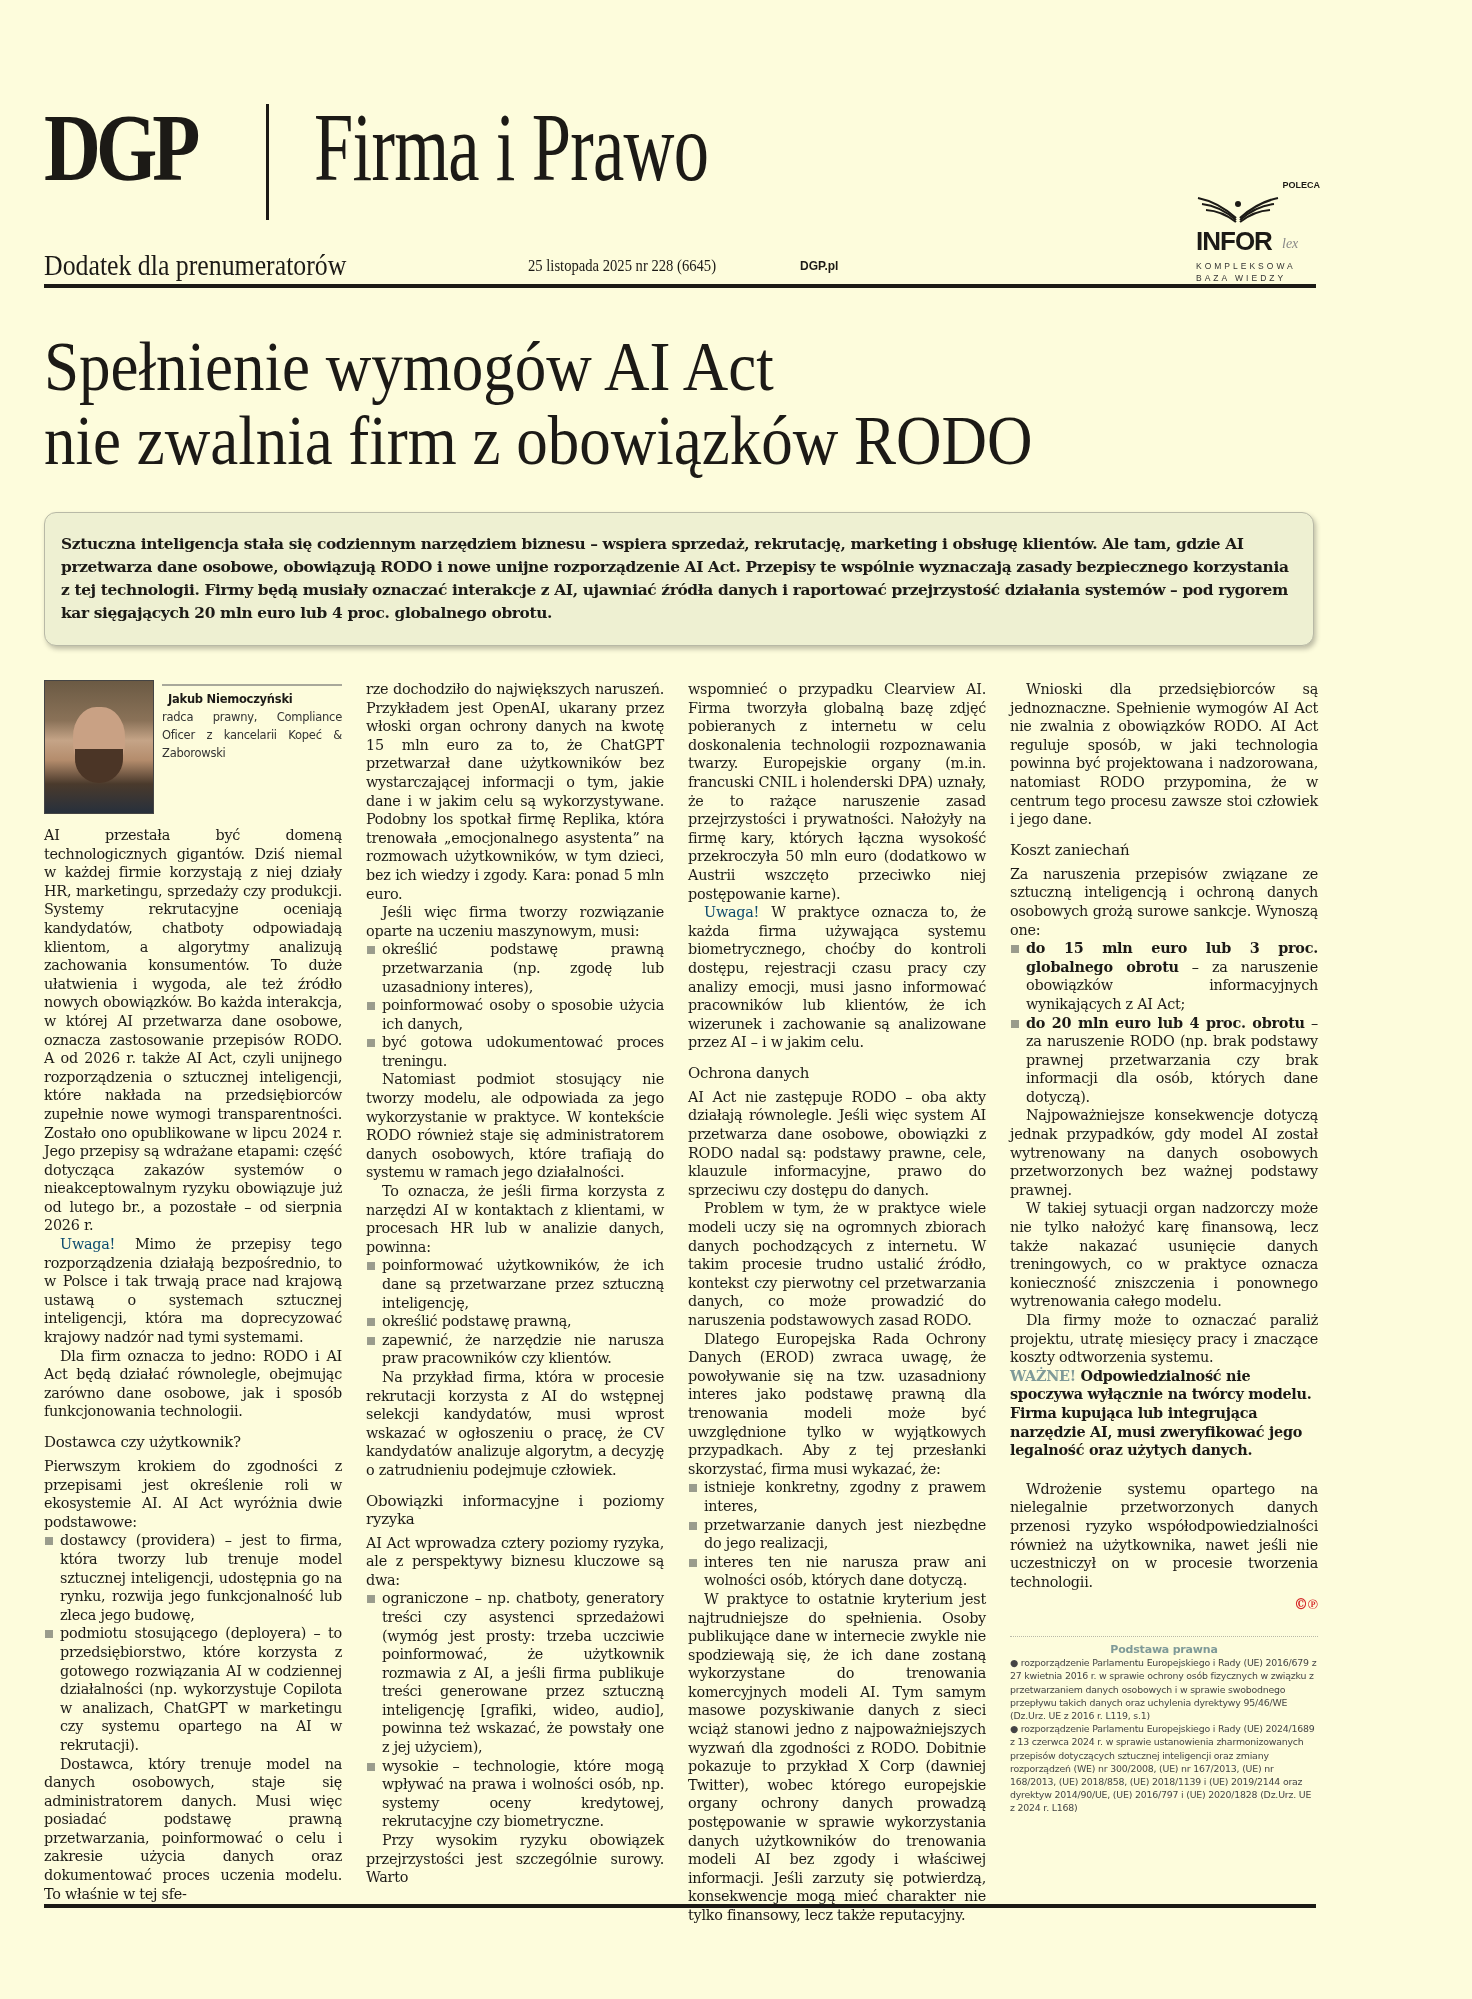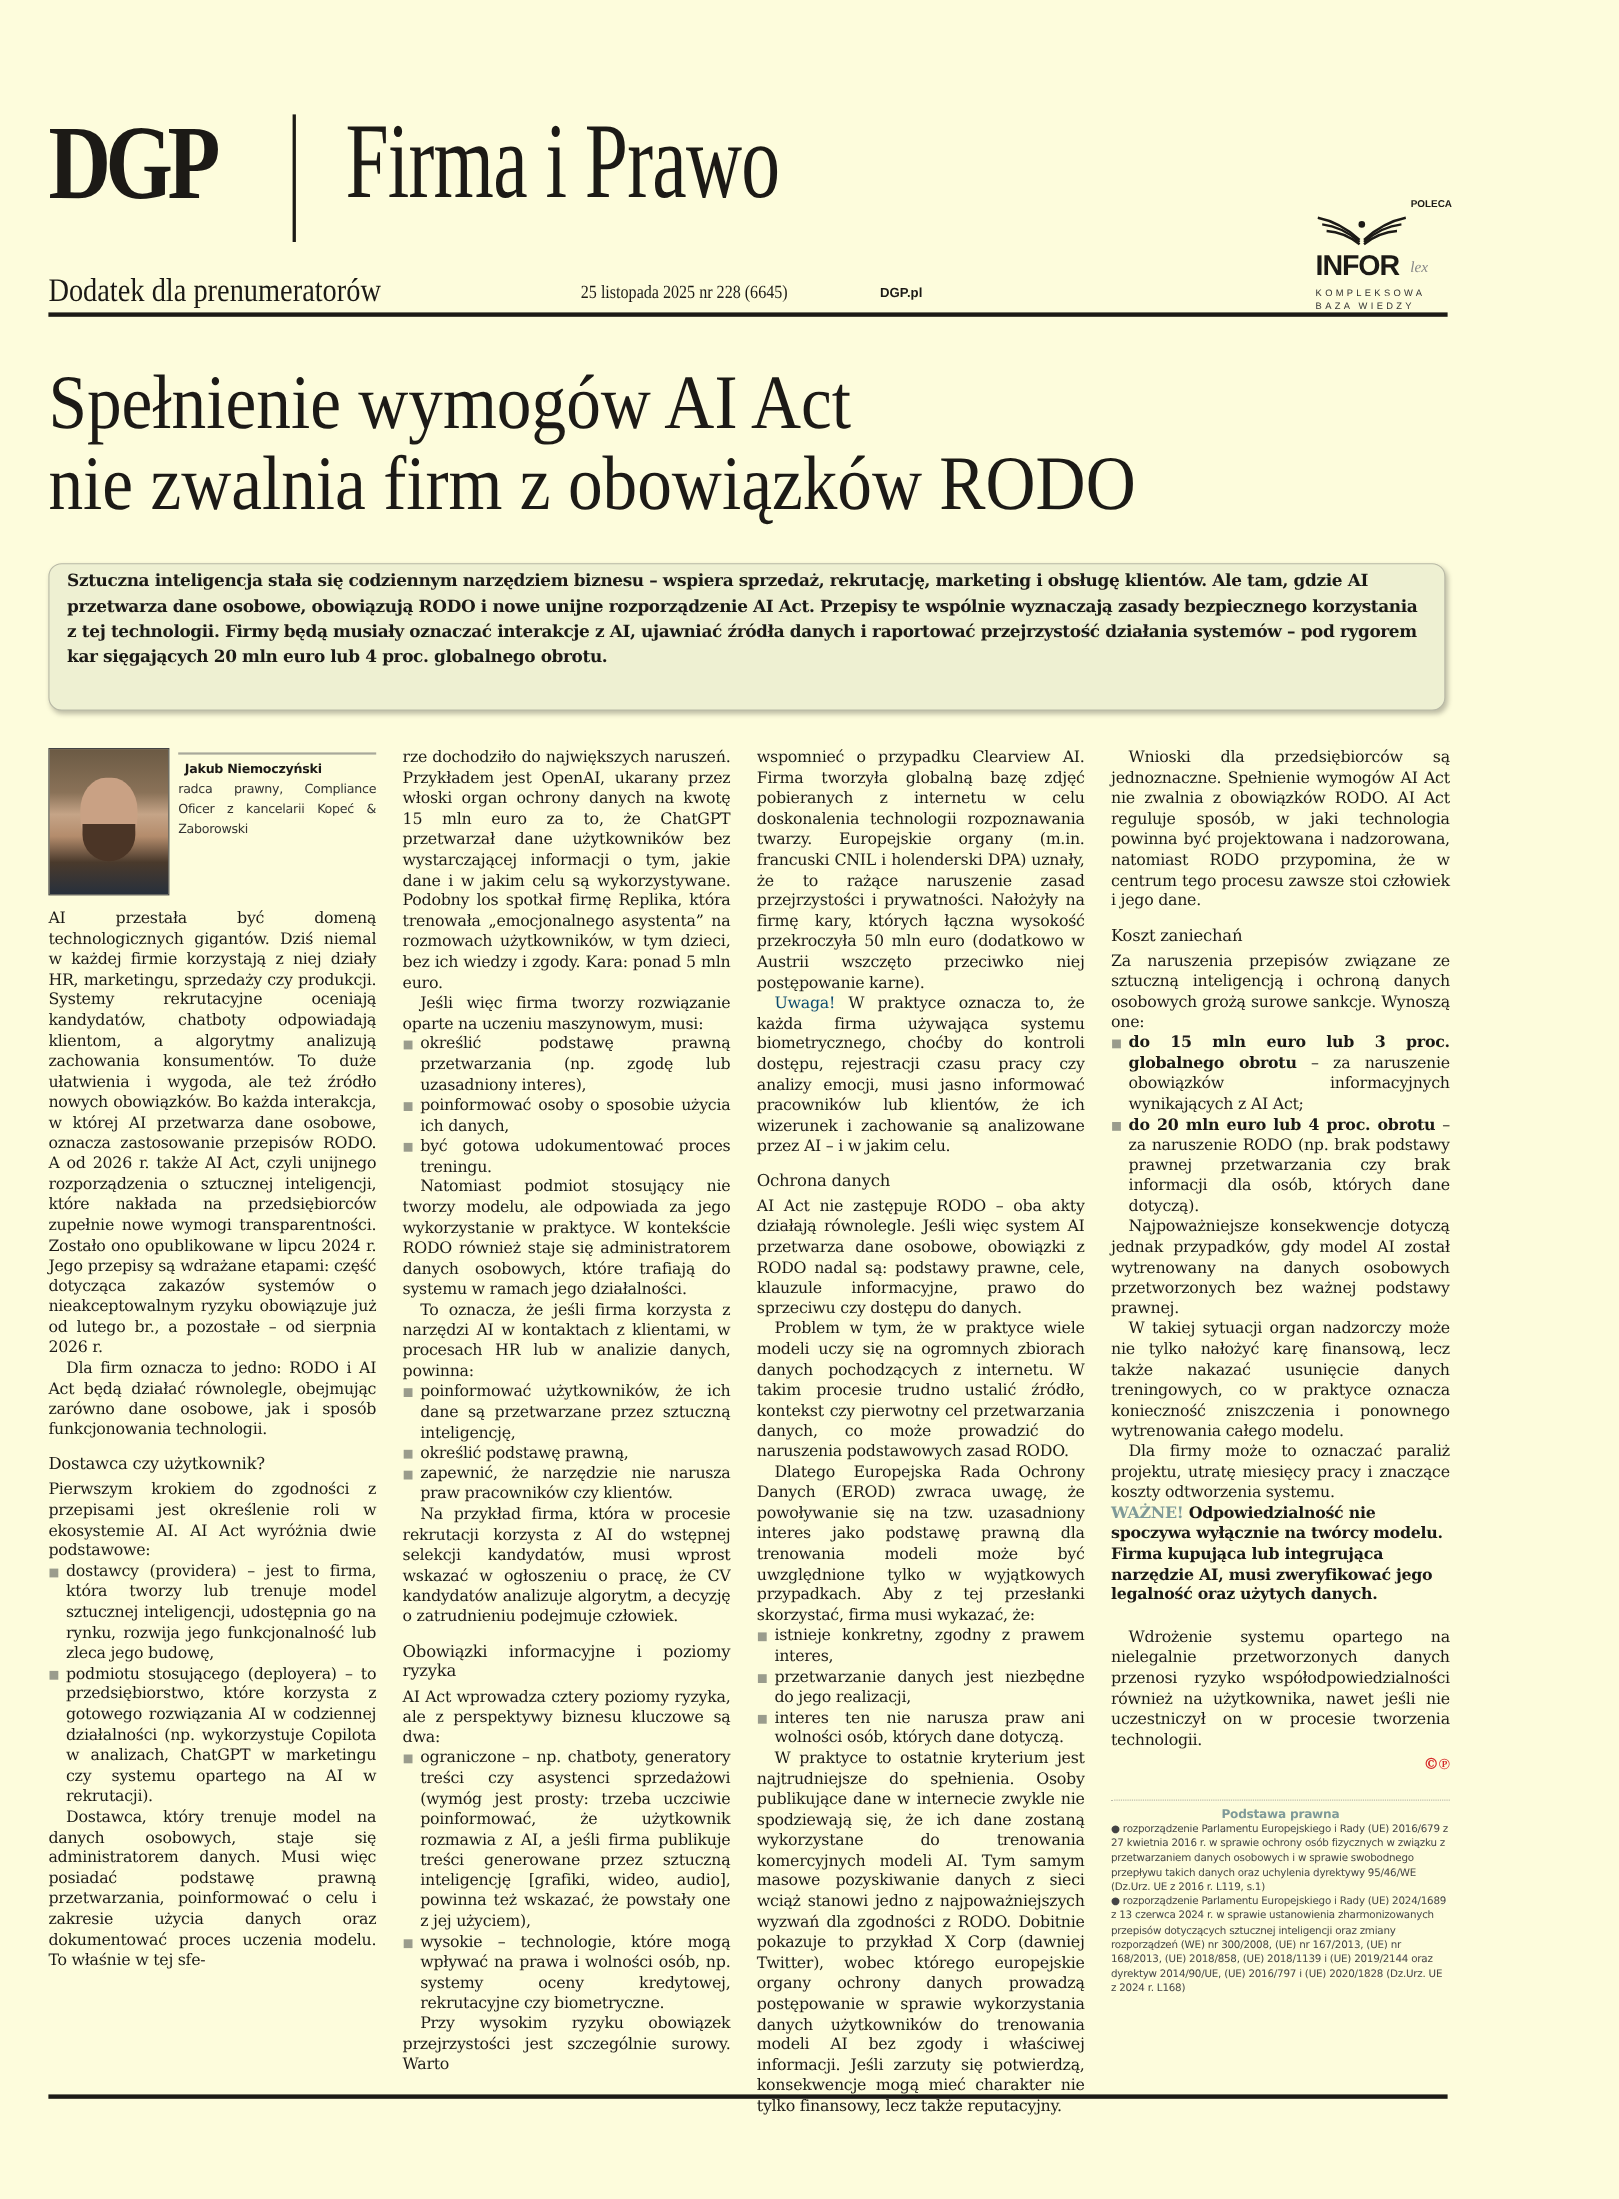--- a/index.html
+++ b/index.html
@@ -12,21 +12,21 @@
   .issue{position:absolute;left:484px;top:156px;font-family:"Liberation Serif",serif;font-size:17px;transform:scaleX(0.86);transform-origin:left top;}
   .site{position:absolute;left:756px;top:159px;font-family:"Liberation Sans",sans-serif;font-weight:bold;font-size:12px;}
   .infor{position:absolute;left:1148px;top:80px;width:120px;}
   .infor .poleca{position:absolute;right:-8px;top:0;font-family:"Liberation Sans",sans-serif;font-weight:bold;font-size:9px;}
   .infor svg{position:absolute;left:4px;top:14px;}
   .infor .word{position:absolute;left:4px;top:46px;font-family:"Liberation Sans",sans-serif;font-weight:900;font-size:26px;letter-spacing:-1px;}
   .infor .lex{position:absolute;left:90px;top:56px;font-family:"Liberation Serif",serif;font-style:italic;font-size:14px;color:#888;}
   .infor .tag{position:absolute;left:4px;top:80px;font-family:"Liberation Sans",sans-serif;font-size:8.5px;letter-spacing:3px;line-height:12px;color:#333;}
   .rule-top{position:absolute;left:44px;top:284px;width:1272px;height:4px;background:#1c1a16;}
   .headline{position:absolute;left:44px;top:330px;font-family:"Liberation Serif",serif;font-size:70px;line-height:74px;transform:scaleX(0.9);transform-origin:left top;width:1420px;}
-  .lead{position:absolute;left:44px;top:512px;width:1270px;height:134px;box-sizing:border-box;background:#eef0d2;border:1px solid #b8b9a6;border-radius:12px;box-shadow:2px 3px 5px rgba(0,0,0,0.25);padding:4px 16px;}
+  .lead{position:absolute;left:44px;top:512px;width:1270px;height:134px;box-sizing:border-box;background:#eef0d2;border:1px solid #b8b9a6;border-radius:12px;box-shadow:2px 3px 5px rgba(0,0,0,0.25);padding:20px 16px;}
   .lead p{margin:0;font-family:"DejaVu Serif",serif;font-weight:bold;font-size:15.4px;line-height:23px;letter-spacing:-0.35px;}
   .cols{position:absolute;left:44px;top:680px;}
   .col{position:absolute;top:0;width:298px;font-size:14.4px;line-height:18.6px;letter-spacing:-0.25px;text-align:justify;}
   .col p{margin:0;text-indent:16px;}
   .col p.noind{text-indent:0;}
   .col h3{margin:12px 0 6px;font-size:15px;font-weight:normal;line-height:18px;}
   .col ul{list-style:none;margin:0;padding:0 0 0 16px;}
   .col li{position:relative;}
   .col li::before{content:"";position:absolute;left:-15px;top:6px;width:8px;height:8px;background:#9a9c8c;}
   .uwaga{color:#0c4a6e;}
@@ -92,20 +92,21 @@
     <div class="author">
       <div class="photo">
           <div class="face"></div>
           <div class="beard"></div>
         </div>
       <div class="line"></div>
       <div class="name">Jakub Niemoczyński</div>
       <div class="role">radca prawny, Compliance Oficer z kancelarii Kopeć &amp; Zaborowski</div>
     </div>
     <p class="noind" style="margin-top:28px">AI przestała być domeną technologicznych gigantów. Dziś niemal w każdej firmie korzystają z niej działy HR, marketingu, sprzedaży czy produkcji. Systemy rekrutacyjne oceniają kandydatów, chatboty odpowiadają klientom, a algorytmy analizują zachowania konsumentów. To duże ułatwienia i wygoda, ale też źródło nowych obowiązków. Bo każda interakcja, w której AI przetwarza dane osobowe, oznacza zastosowanie przepisów RODO. A od 2026 r. także AI Act, czyli unijnego rozporządzenia o sztucznej inteligencji, które nakłada na przedsiębiorców zupełnie nowe wymogi transparentności. Zostało ono opublikowane w lipcu 2024 r. Jego przepisy są wdrażane etapami: część dotycząca zakazów systemów o nieakceptowalnym ryzyku obowiązuje już od lutego br., a pozostałe – od sierpnia 2026 r.</p>
+    <p><span class="uwaga">Uwaga!</span> <span>Mimo że przepisy tego rozporządzenia działają bezpośrednio, to w Polsce i tak trwają prace nad krajową ustawą o systemach sztucznej inteligencji, która ma doprecyzować krajowy nadzór nad tymi systemami.</span></p>
     <p>Dla firm oznacza to jedno: RODO i AI Act będą działać równolegle, obejmując zarówno dane osobowe, jak i sposób funkcjonowania technologii.</p>
     <h3>Dostawca czy użytkownik?</h3>
     <p class="noind">Pierwszym krokiem do zgodności z przepisami jest określenie roli w ekosystemie AI. AI Act wyróżnia dwie podstawowe:</p>
     <ul>
       <li>dostawcy (providera) – jest to firma, która tworzy lub trenuje model sztucznej inteligencji, udostępnia go na rynku, rozwija jego funkcjonalność lub zleca jego budowę,</li>
       <li>podmiotu stosującego (deployera) – to przedsiębiorstwo, które korzysta z gotowego rozwiązania AI w codziennej działalności (np. wykorzystuje Copilota w analizach, ChatGPT w marketingu czy systemu opartego na AI w rekrutacji).</li>
     </ul>
     <p>Dostawca, który trenuje model na danych osobowych, staje się administratorem danych. Musi więc posiadać podstawę prawną przetwarzania, poinformować o celu i zakresie użycia danych oraz dokumentować proces uczenia modelu. To właśnie w tej sfe-</p>
   </section>
 

